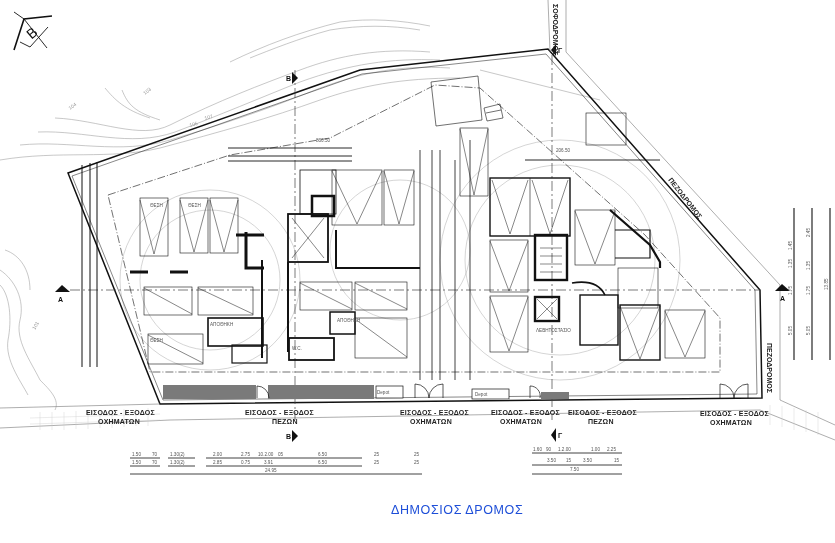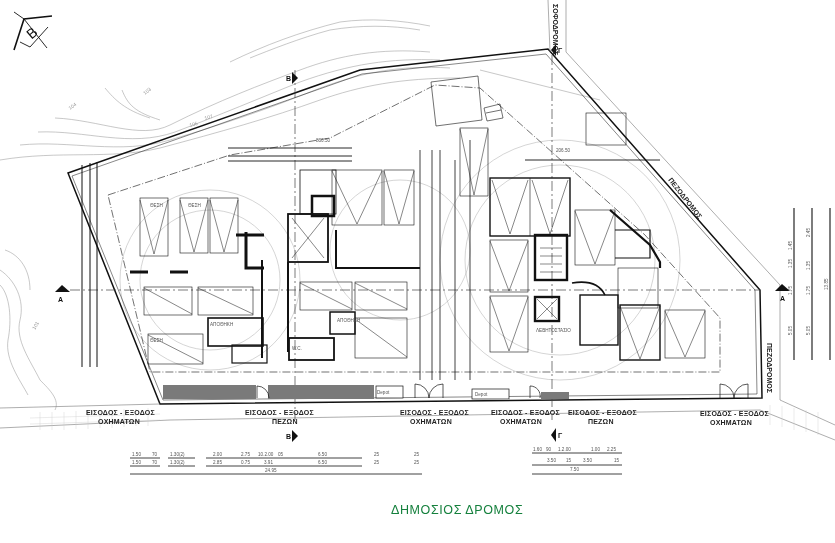--- a/index.html
+++ b/index.html
@@ -4,21 +4,21 @@
   <style>
     html, body { margin: 0; padding: 0; background: #ffffff; }
     body { width: 835px; height: 543px; overflow: hidden; position: relative; font-family: "Liberation Sans", sans-serif; }
     #plan { position: absolute; left: 0; top: 0; width: 835px; height: 543px; }
     .lbl { font-family: "Liberation Sans", sans-serif; fill: #222; }
     .entry { font-size: 7px; font-weight: bold; letter-spacing: 0.2px; }
     .dim { font-size: 4.6px; fill: #555; }
     .contour-lbl { font-size: 5px; fill: #999; }
     .street-title {
       position: absolute; left: 391px; top: 503px; font-size: 12.5px; font-weight: normal;
-      letter-spacing: 0.6px; color: #15803d; font-family: "Liberation Sans", sans-serif;
+      letter-spacing: 0.6px; color: #1d4ed8; font-family: "Liberation Sans", sans-serif;
     }
     .sec-lbl { font-size: 7px; font-weight: bold; fill: #111; }
     .vert-street { font-size: 7px; font-weight: bold; fill: #222; }
   </style>
 </head>
 <body>
 
 <svg id="plan" viewBox="0 0 835 543" xmlns="http://www.w3.org/2000/svg">
 
   <g stroke="#111" fill="none" stroke-width="1.6">

